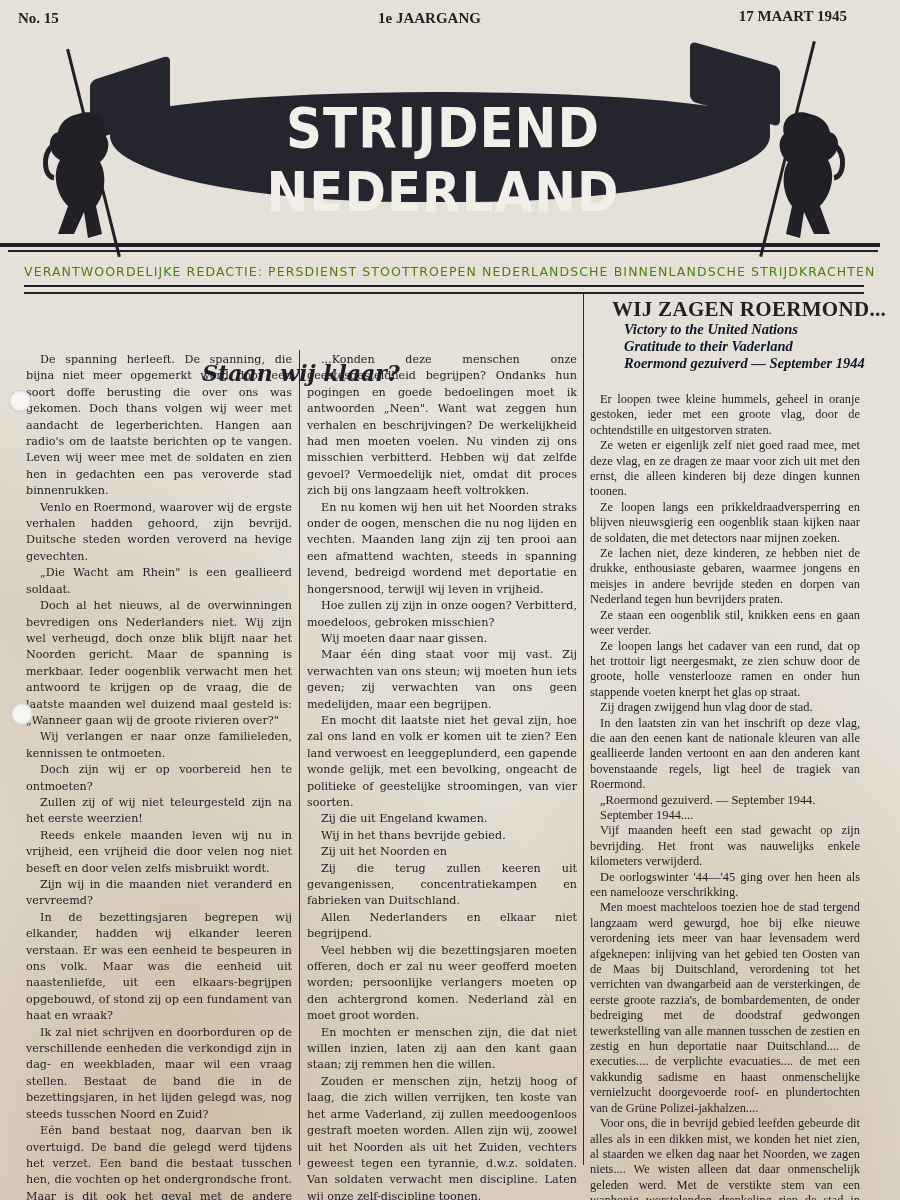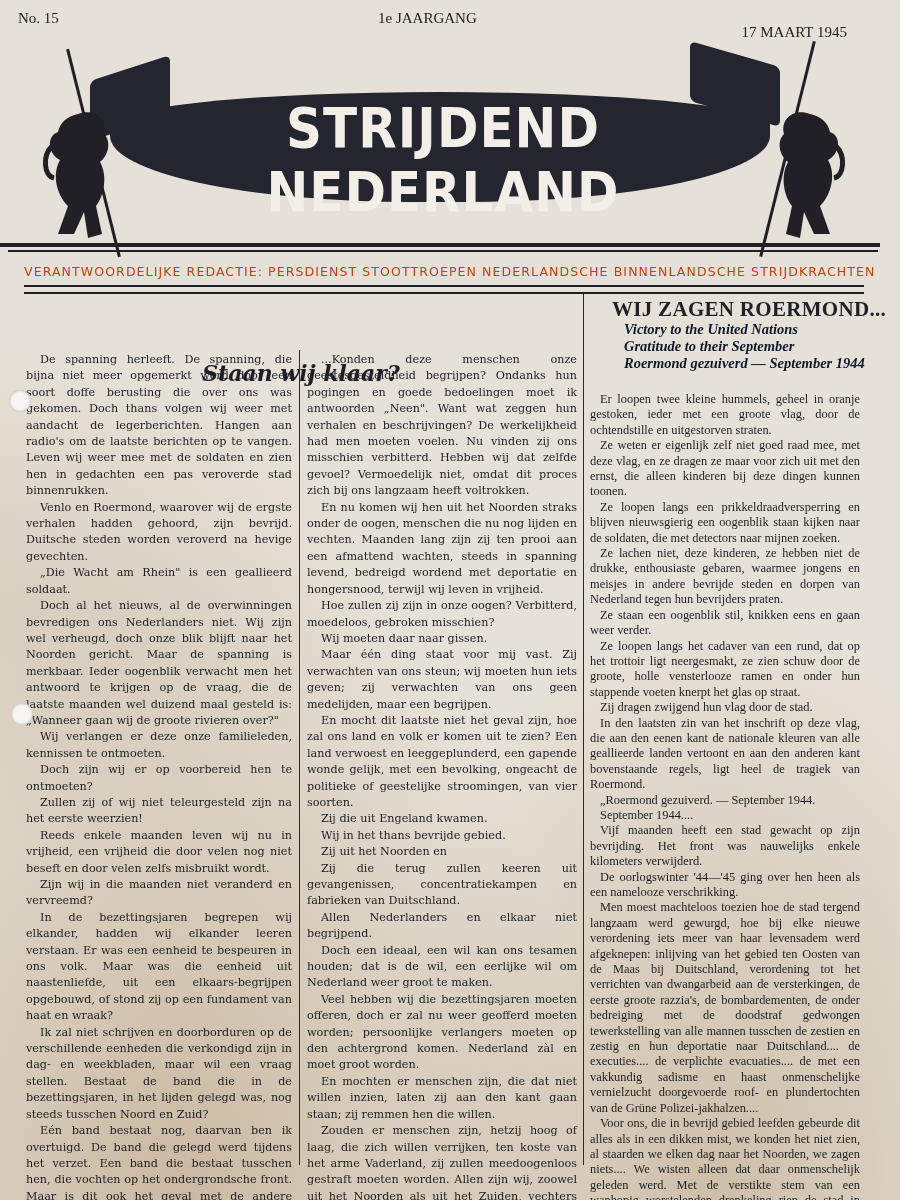--- a/index.html
+++ b/index.html
@@ -8,25 +8,25 @@
     background:#e6e1d8;
     background-image:
       radial-gradient(ellipse at 20% 100%, rgba(150,110,60,0.35), rgba(0,0,0,0) 40%),
       radial-gradient(ellipse at 80% 100%, rgba(150,110,60,0.30), rgba(0,0,0,0) 35%),
       radial-gradient(ellipse at 0% 50%, rgba(160,130,90,0.18), rgba(0,0,0,0) 30%);
     color:#1e1e22;
     font-family:"DejaVu Serif", serif;
   }
   .topline {
     position:absolute; top:6px; left:0; width:883px; height:22px;
-    font-family:"Liberation Serif", serif; font-weight:normal; font-size:15px; color:#222;
+    font-family:"Liberation Serif", serif; font-weight:bold; font-size:15px; color:#222;
   }
   .topline .no { position:absolute; left:18px; top:4px; }
   .topline .jaar { position:absolute; left:378px; top:4px; }
-  .topline .date { position:absolute; right:36px; top:2px;margin-top:16px; }
+  .topline .date { position:absolute; right:36px; top:2px; }
 
   .masthead { position:absolute; top:40px; left:0; width:780px; height:210px; }
   .banner {
     position:absolute; left:110px; top:52px; width:660px; height:110px;
     background:#24252e;
     border-radius:50% 50% 46% 46% / 30% 30% 60% 60%;
   }
   .banner-fold-l { position:absolute; left:90px; top:28px; width:80px; height:60px; background:#24252e; transform:skewY(-18deg); border-radius:6px; }
   .banner-fold-r { position:absolute; left:690px; top:14px; width:90px; height:60px; background:#24252e; transform:skewY(16deg); border-radius:6px; }
   .title {
@@ -40,21 +40,21 @@
     letter-spacing:0.6px; color:#1f1f26;
   }
   .lion { position:absolute; top:66px; width:90px; height:140px; }
   .lion.l { left:38px; } .lion.r { left:760px; }
   .spear { position:absolute; width:3px; background:#1f1f26; }
   .rule-thick { position:absolute; left:0; width:880px; height:4px; background:#202026; }
   .rule-thin { position:absolute; height:2px; background:#202026; }
 
   .redactie {
     position:absolute; top:264px; left:24px; width:860px;
-    font-family:"DejaVu Sans", sans-serif; font-size:12.5px; letter-spacing:1.1px; color:#c2410c;
+    font-family:"DejaVu Sans", sans-serif; font-size:12.5px; letter-spacing:1.1px; color:#4d7c0f;
   }
 
   .col { position:absolute; font-size:11.2px; line-height:16.4px; text-align:justify; }
   .col p { margin:0; text-indent:14px; }
   .col1 { left:26px; top:352px; width:266px; }
   .col2 { left:307px; top:352px; width:270px; }
   .col3 { left:590px; top:392px; width:270px; font-family:"Liberation Serif", serif; font-size:12.4px; line-height:15.4px; }
   .col3 p { text-indent:10px; }
 
   .vrule { position:absolute; width:1px; background:#2a2a30; }
@@ -113,21 +113,21 @@
 <div class="vrule" style="left:299px; top:350px; height:815px;"></div>
 <div class="vrule" style="left:583px; top:294px; height:871px;"></div>
 
 <div class="headline1">Staan wij klaar?</div>
 
 <div class="col col1">
   <p>De spanning herleeft. De spanning, die bijna niet meer opgemerkt werd door een soort doffe berusting die over ons was gekomen. Doch thans volgen wij weer met aandacht de legerberichten. Hangen aan radio's om de laatste berichten op te vangen. Leven wij weer mee met de soldaten en zien hen in gedachten een pas veroverde stad binnenrukken.</p>
   <p>Venlo en Roermond, waarover wij de ergste verhalen hadden gehoord, zijn bevrijd. Duitsche steden worden veroverd na hevige gevechten.</p>
   <p>„Die Wacht am Rhein" is een geallieerd soldaat.</p>
   <p>Doch al het nieuws, al de overwinningen bevredigen ons Nederlanders niet. Wij zijn wel verheugd, doch onze blik blijft naar het Noorden gericht. Maar de spanning is merkbaar. Ieder oogenblik verwacht men het antwoord te krijgen op de vraag, die de laatste maanden wel duizend maal gesteld is: „Wanneer gaan wij de groote rivieren over?"</p>
-  <p>Wij verlangen er deze onze familieleden, kennissen te ontmoeten.</p>
+  <p>Wij verlangen er naar onze familieleden, kennissen te ontmoeten.</p>
   <p>Doch zijn wij er op voorbereid hen te ontmoeten?</p>
   <p>Zullen zij of wij niet teleurgesteld zijn na het eerste weerzien!</p>
   <p>Reeds enkele maanden leven wij nu in vrijheid, een vrijheid die door velen nog niet beseft en door velen zelfs misbruikt wordt.</p>
   <p>Zijn wij in die maanden niet veranderd en vervreemd?</p>
   <p>In de bezettingsjaren begrepen wij elkander, hadden wij elkander leeren verstaan. Er was een eenheid te bespeuren in ons volk. Maar was die eenheid uit naastenliefde, uit een elkaars-begrijpen opgebouwd, of stond zij op een fundament van haat en wraak?</p>
   <p>Ik zal niet schrijven en doorborduren op de verschillende eenheden die verkondigd zijn in dag- en weekbladen, maar wil een vraag stellen. Bestaat de band die in de bezettingsjaren, in het lijden gelegd was, nog steeds tusschen Noord en Zuid?</p>
   <p>Eén band bestaat nog, daarvan ben ik overtuigd. De band die gelegd werd tijdens het verzet. Een band die bestaat tusschen hen, die vochten op het ondergrondsche front. Maar is dit ook het geval met de andere menschen? Willen zij het groote zien, of blijven zij maar in hun eigen kringetje doordraaien?</p>
 
 </div>
 
@@ -136,31 +136,30 @@
   <p>En nu komen wij hen uit het Noorden straks onder de oogen, menschen die nu nog lijden en vechten. Maanden lang zijn zij ten prooi aan een afmattend wachten, steeds in spanning levend, bedreigd wordend met deportatie en hongersnood, terwijl wij leven in vrijheid.</p>
   <p>Hoe zullen zij zijn in onze oogen? Verbitterd, moedeloos, gebroken misschien?</p>
   <p>Wij moeten daar naar gissen.</p>
   <p>Maar één ding staat voor mij vast. Zij verwachten van ons steun; wij moeten hun iets geven; zij verwachten van ons geen medelijden, maar een begrijpen.</p>
   <p>En mocht dit laatste niet het geval zijn, hoe zal ons land en volk er komen uit te zien? Een land verwoest en leeggeplunderd, een gapende wonde gelijk, met een bevolking, ongeacht de politieke of geestelijke stroomingen, van vier soorten.</p>
   <p>Zij die uit Engeland kwamen.</p>
   <p>Wij in het thans bevrijde gebied.</p>
   <p>Zij uit het Noorden en</p>
   <p>Zij die terug zullen keeren uit gevangenissen, concentratiekampen en fabrieken van Duitschland.</p>
   <p>Allen Nederlanders en elkaar niet begrijpend.</p>
-  <p>Doch een ideaal, een wil kan ons tesamen houden; dat is de wil, een eerlijke wil om Nederland weer groot te maken.</p>
   <p>Veel hebben wij die bezettingsjaren moeten offeren, doch er zal nu weer geofferd moeten worden; persoonlijke verlangers moeten op den achtergrond komen. Nederland zàl en moet groot worden.</p>
   <p>En mochten er menschen zijn, die dat niet willen inzien, laten zij aan den kant gaan staan; zij remmen hen die willen.</p>
   <p>Zouden er menschen zijn, hetzij hoog of laag, die zich willen verrijken, ten koste van het arme Vaderland, zij zullen meedoogenloos gestraft moeten worden. Allen zijn wij, zoowel uit het Noorden als uit het Zuiden, vechters geweest tegen een tyrannie, d.w.z. soldaten. Van soldaten verwacht men discipline. Laten wij onze zelf-discipline toonen.</p>
 
 </div>
 
 <div class="headline2">WIJ ZAGEN ROERMOND...</div>
 <div class="mottos">
   <div>Victory to the United Nations</div>
-  <div>Gratitude to their September</div>
+  <div>Gratitude to their Vaderland</div>
   <div>Roermond gezuiverd — September 1944</div>
 </div>
 
 <div class="col col3">
   <p>Er loopen twee kleine hummels, geheel in oranje gestoken, ieder met een groote vlag, door de ochtendstille en uitgestorven straten.</p>
   <p>Ze weten er eigenlijk zelf niet goed raad mee, met deze vlag, en ze dragen ze maar voor zich uit met den ernst, die alleen kinderen bij deze dingen kunnen toonen.</p>
   <p>Ze loopen langs een prikkeldraadversperring en blijven nieuwsgierig een oogenblik staan kijken naar de soldaten, die met detectors naar mijnen zoeken.</p>
   <p>Ze lachen niet, deze kinderen, ze hebben niet de drukke, enthousiaste gebaren, waarmee jongens en meisjes in andere bevrijde steden en dorpen van Nederland tegen hun bevrijders praten.</p>
   <p>Ze staan een oogenblik stil, knikken eens en gaan weer verder.</p>
   <p>Ze loopen langs het cadaver van een rund, dat op het trottoir ligt neergesmakt, ze zien schuw door de groote, holle vensterlooze ramen en onder hun stappende voeten knerpt het glas op straat.</p>

